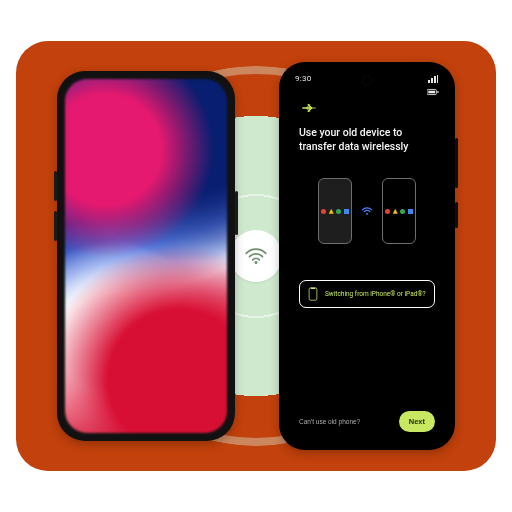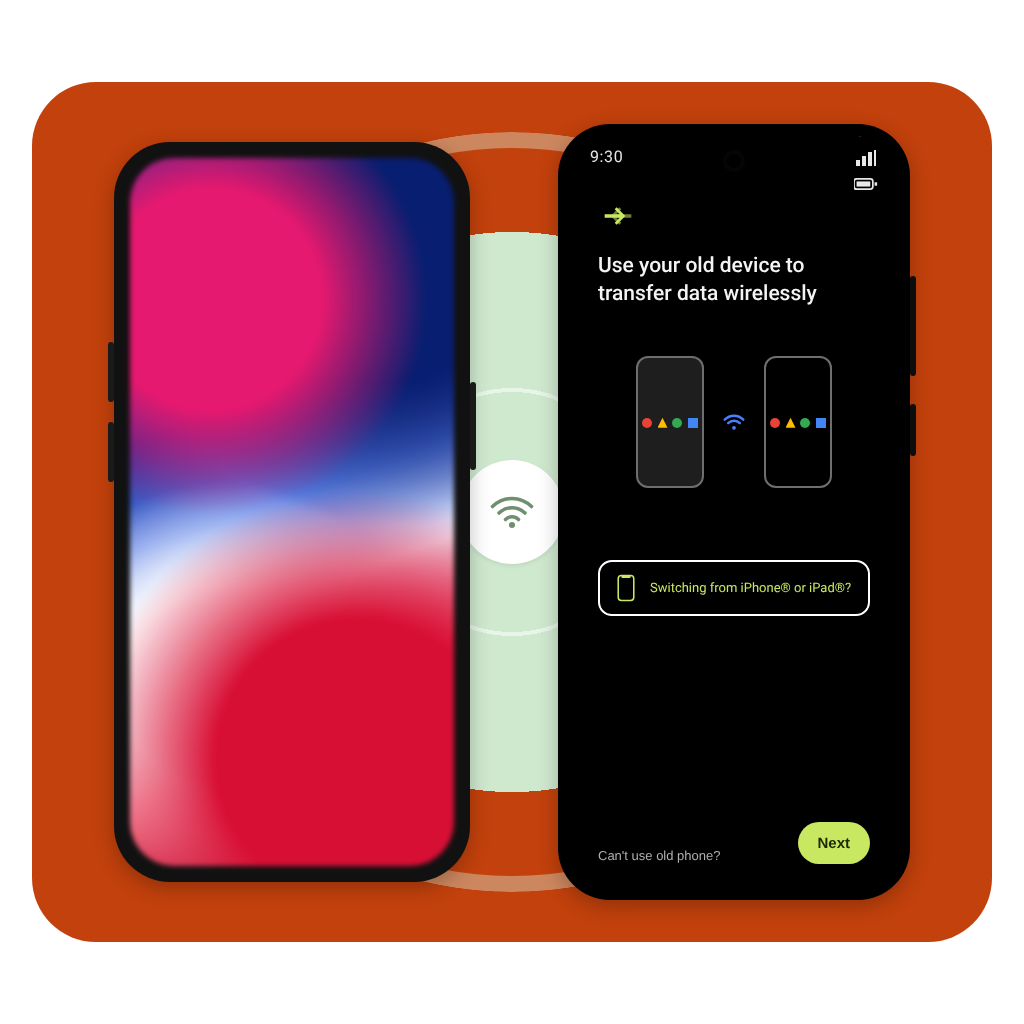--- a/index.html
+++ b/index.html
@@ -204,21 +204,21 @@
     border: 1px solid #ffffff;
     border-radius: 7px;
     padding: 6px 7px;
   }
   .switching .txt {
     font-size: 6.5px;
     color: #c9e862;
   }
   .footer {
     display: flex;
-    align-items: flex-end;
+    align-items: center;
     justify-content: space-between;
     padding: 8px 14px 12px;
   }
   .footer .skip {
     font-size: 6.5px;
     color: #aeb0ab;
     background: none;
     border: none;
   }
   .footer .next {

